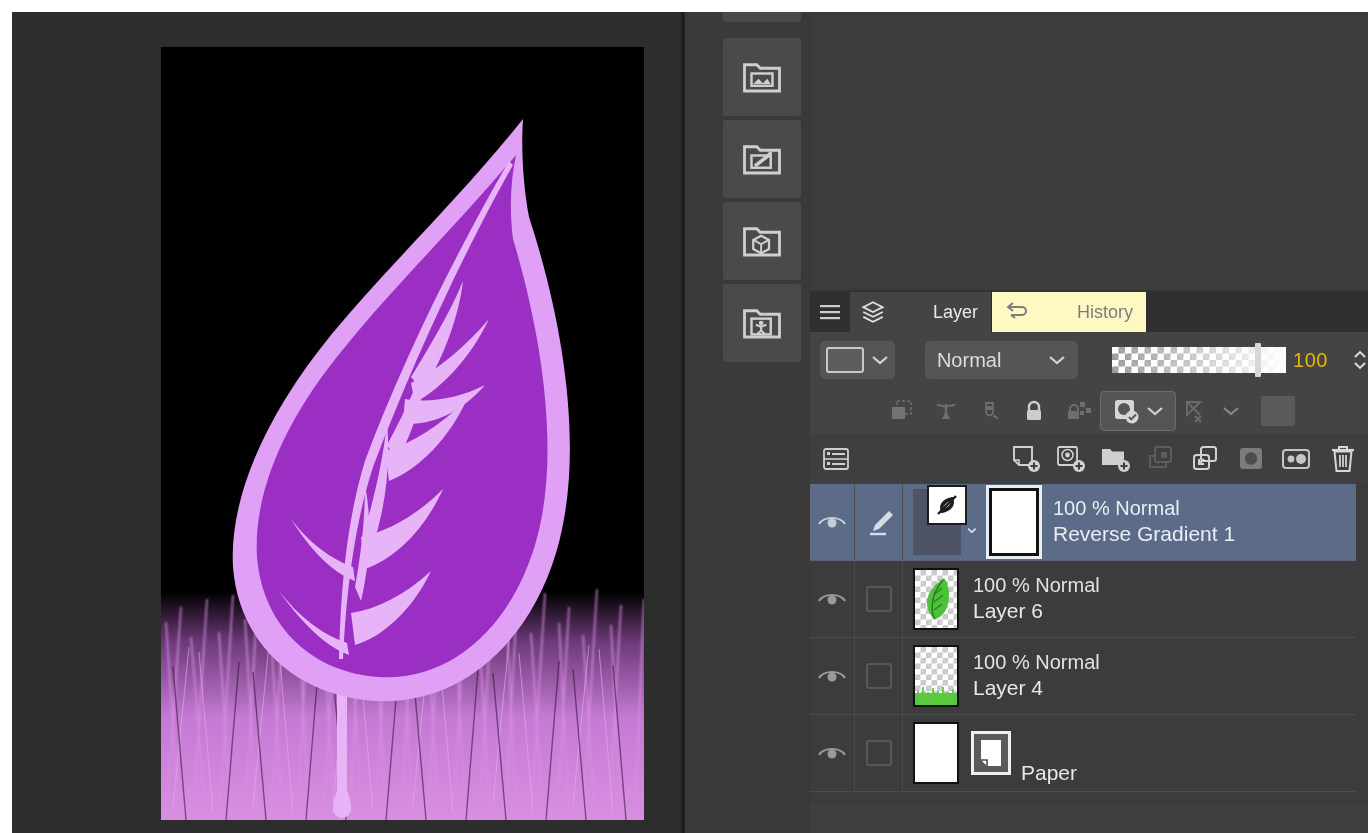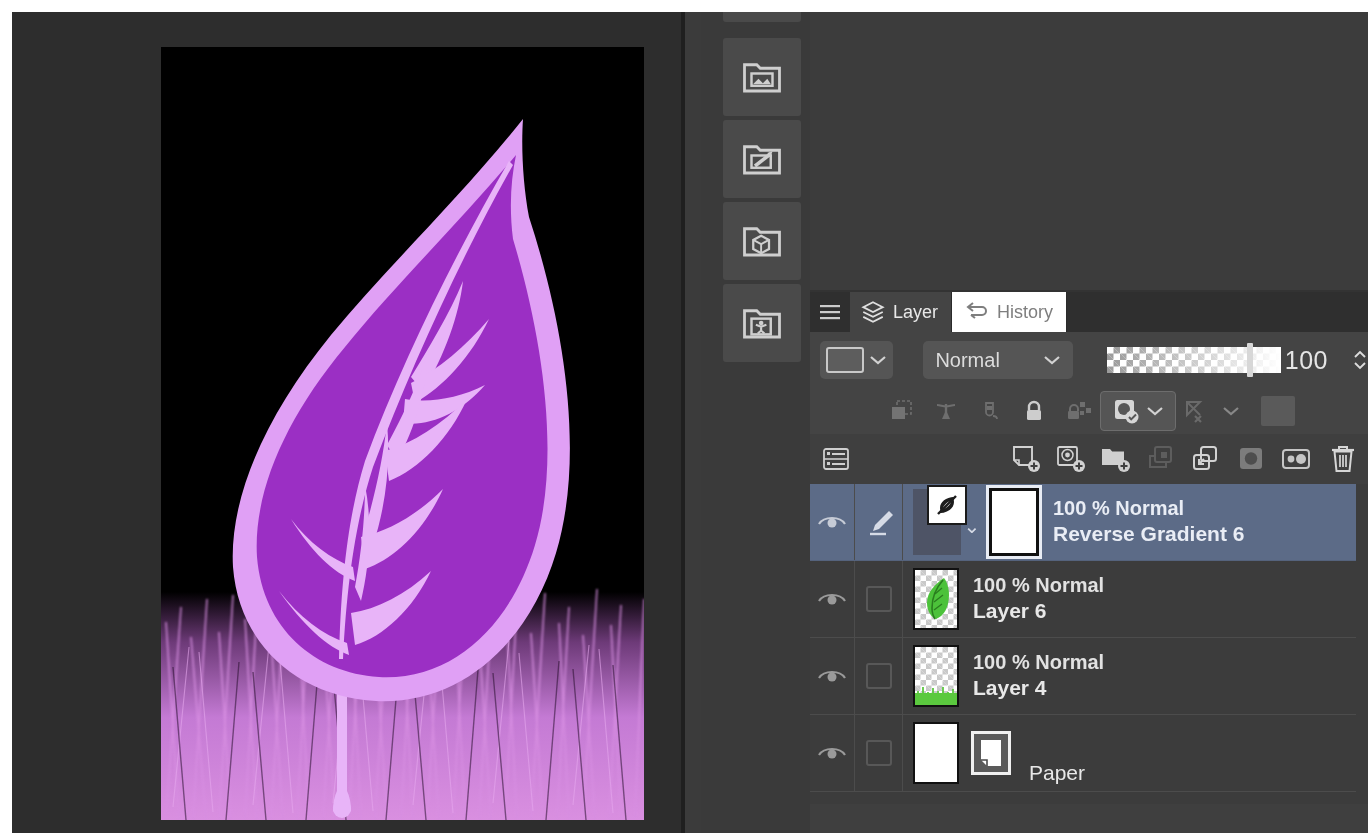--- a/index.html
+++ b/index.html
@@ -80,27 +80,27 @@
   .tab-menu-btn {
     width: 40px; height: 40px;
     display: flex; align-items: center; justify-content: center;
     background: #2f2f2f;
   }
   .tab {
     height: 40px;
     display: flex; align-items: center;
     gap: 7px;
     padding: 0 13px 0 10px;
-    background: #ffffff;
+    background: #fef9c3;
     border-right: 1px solid #2a2a2a;
     color: #7e7e7e;
     font-size: 18px;
   }
   .tab.active { background: #444444; color: #e8e8e8; }
-  .tab .tab-label { white-space: nowrap; }
+  .tab .tab-label { white-space: nowrap; margin-left: 40px; }
   .tab-end-fill { flex: 1; background: #2f2f2f; }
 
   
   .blend-row {
     position: absolute; left: 0px; top: 332px;
     width: 558px; height: 56px;
     background: #444444;
     display: flex; align-items: center; gap: 20px;
   }
   .combo {
@@ -132,21 +132,21 @@
       linear-gradient(45deg, #9a9a9a 25%, transparent 25%, transparent 75%, #9a9a9a 75%);
     background-size: 100% 100%, 13px 13px, 13px 13px;
     background-position: 0 0, 0 0, 6.5px 6.5px;
     background-color: #ffffff;
   }
   .opacity-handle {
     position: absolute; right: 0px; top: -4px;
     width: 6px; height: 34px; background: #d7d7d7; border-radius: 1px;
   }
   .opacity-val {
-    margin-left: 12px; color: #e5e5e5; font-size: 25px; letter-spacing: .5px;
+    margin-left: 12px; color: #eab308; font-size: 20px; letter-spacing: .5px;
   }
   .spinner { margin-left: 4px; display: flex; flex-direction: column; align-items: center; }
 
   
   .props-row {
     position: absolute; left: 0px; top: 388px;
     width: 558px; height: 46px;
     background: #444444;
     display: flex; align-items: center;
   }
@@ -224,32 +224,32 @@
   }
   .chain {
     width: 22px; display: flex; align-items: center; justify-content: center;
     color: #d6dbe6; font-size: 20px; margin-top: 8px;
   }
   .thumb-mask {
     width: 50px; height: 68px; background: #ffffff;
     border: 3px solid #111; outline: 3px solid #e8ecf4;
     flex: none; margin-left: 6px;
   }
-  .layer-text { margin-left: 14px; line-height: 1.28; font-weight: bold; }
+  .layer-text { margin-left: 14px; line-height: 1.28; }
   .layer-meta { color: #e2e2e2; font-size: 20px; }
   .layer-name { color: #e8e8e8; font-size: 21px; }
   .layer-row.selected .layer-meta,
   .layer-row.selected .layer-name { color: #e9edf5; }
   .paper-row .col-body { gap: 0; }
   .paper-icon {
     width: 40px; height: 44px; border: 3px solid #f0f0f0; background: #5a5a5a;
     margin-left: 12px; display:flex; align-items:center; justify-content:center;
     flex: none;
   }
-  .paper-label { color: #e8e8e8; font-size: 21px; margin-left: 18px; align-self: flex-end; margin-bottom: 6px; }
+  .paper-label { color: #e8e8e8; font-size: 21px; margin-left: 10px; align-self: flex-end; margin-bottom: 6px; }
 
   .list-bottom-fill {
     position: absolute; left: 0px; top: 804px;
     width: 558px; height: 29px; background: #3f3f3f;
   }
   .top-white-strip {
     position: absolute; left: 0; top: 0; width: 1368px; height: 12px; background: #ffffff;
   }
   .left-white-strip {
     position: absolute; left: 0; top: 0; width: 12px; height: 833px; background: #ffffff;
@@ -667,21 +667,21 @@
                 <path d="M20 5C12 5 6 10 6 16c0 2 1 4 2 5 0-7 5-12 12-13 0-1 0-2 0-3z" fill="#1d1d1d"></path>
                 <path d="M6 21C14 21 20 16 20 10c0-2-1-4-2-5 0 7-5 12-12 13 0 1 0 2 0 3z" fill="#1d1d1d"></path>
                 <path d="M4 22L22 4" stroke="#1d1d1d" stroke-width="2.4"></path>
               </svg>
             </div>
           </div>
           <span class="chain">⌄</span>
           <div class="thumb-mask"></div>
           <div class="layer-text">
             <div class="layer-meta">100 % Normal</div>
-            <div class="layer-name">Reverse Gradient 6</div>
+            <div class="layer-name">Reverse Gradient 1</div>
           </div>
         </div>
       </div>
 
       <div class="layer-row">
         <div class="col-eye">
           <svg width="30" height="18" viewBox="0 0 30 18">
             <path d="M2 11c5-8 21-8 26 0" fill="none" stroke="#9a9a9a" stroke-width="2.2"></path>
             <circle cx="15" cy="10" r="4.5" fill="#9a9a9a"></circle>
           </svg>

